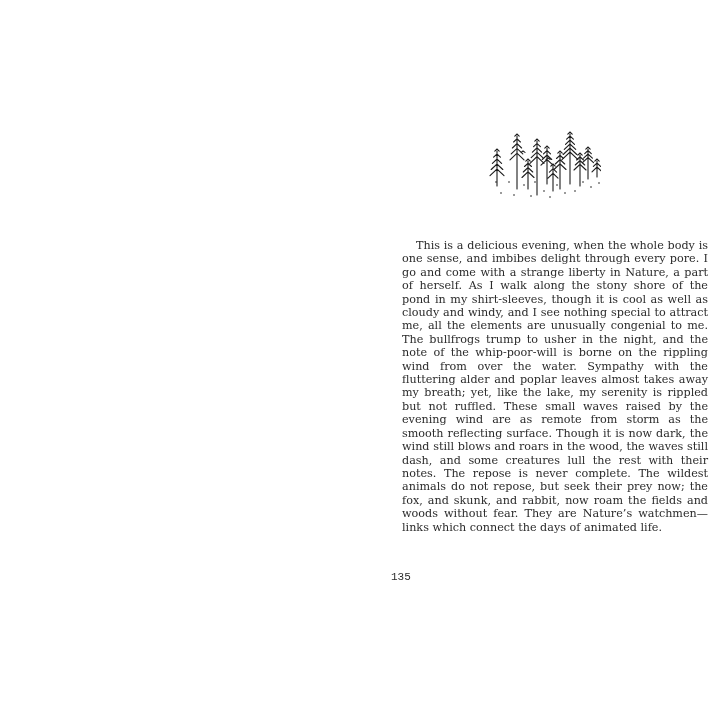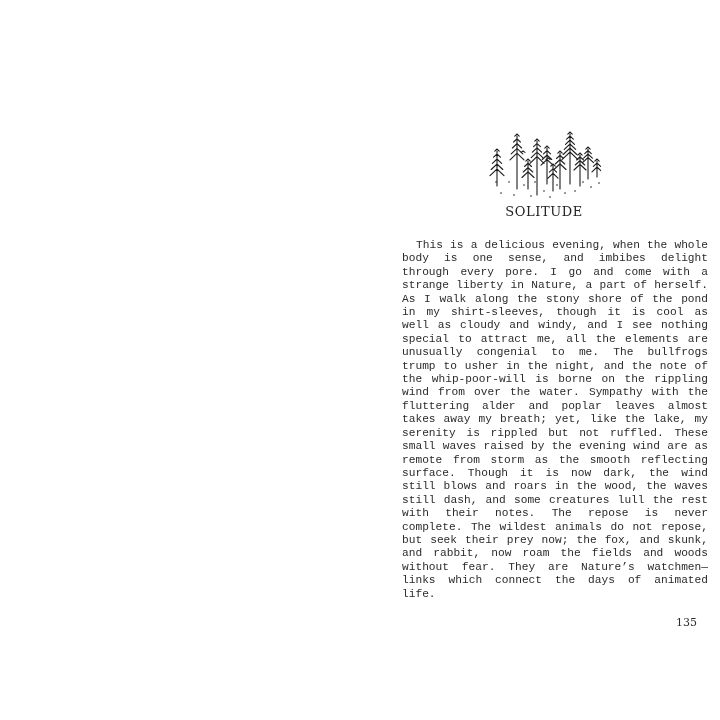--- a/index.html
+++ b/index.html
@@ -44,30 +44,30 @@
     width: 306px;
     text-align: justify;
     font-size: 11.2px;
     line-height: 13.4px;
     color: #2b2b2b;
   }
   .text-block p {
     margin: 0;
     padding: 0;
     text-indent: 14px;
-    font-family: Liberation Mono, monospace;
   }
   .page-number {
     position: absolute;
     left: 391px;
-    top: 616px;
+    top: 571px;
     width: 306px;
-    text-align: right;
+    text-align: left;
     font-size: 11px;
     color: #2b2b2b;
+    font-family: Liberation Mono, monospace;
   }
 </style>
 </head>
 <body>
 
 <div class="book-page">
 
   <div class="illustration">
     <svg id="forest" width="114" height="74" viewBox="0 0 114 74">
       <path id="forest-path" fill="none" stroke="#1d1d1d" stroke-width="1.1" stroke-linecap="round" d="M10 26 L10 61 M7.8 26.1 L10 24.0 L12.2 26.1 M6.6 32.2 L10 29.0 L13.4 32.2 M5.4 38.4 L10 34.0 L14.6 38.4 M4.2 44.5 L10 39.0 L15.8 44.5 M3.0 50.6 L10 44.0 L17.0 50.6 M30 11 L30 64 M27.8 11.1 L30 9.0 L32.2 11.1 M26.6 17.0 L30 13.8 L33.4 17.0 M25.4 23.0 L30 18.6 L34.6 23.0 M24.2 28.9 L30 23.4 L35.8 28.9 M23.0 34.9 L30 28.2 L37.0 34.9 M41 36 L41 64 M38.8 36.1 L41 34.0 L43.2 36.1 M37.5 41.5 L41 38.3 L44.5 41.5 M36.3 47.0 L41 42.5 L45.7 47.0 M35.0 52.5 L41 46.8 L47.0 52.5 M50 16 L50 70 M47.8 16.1 L50 14.0 L52.2 16.1 M46.6 21.6 L50 18.4 L53.4 21.6 M45.4 27.2 L50 22.8 L54.6 27.2 M44.2 32.7 L50 27.2 L55.8 32.7 M43.0 38.3 L50 31.6 L57.0 38.3 M60 23 L60 59 M57.8 23.1 L60 21.0 L62.2 23.1 M56.5 28.8 L60 25.5 L63.5 28.8 M55.3 34.5 L60 30.0 L64.7 34.5 M54.0 40.2 L60 34.5 L66.0 40.2 M66 41 L66 66 M63.8 41.1 L66 39.0 L68.2 41.1 M62.4 47.1 L66 43.7 L69.6 47.1 M61.0 53.1 L66 48.3 L71.0 53.1 M73 28 L73 64 M70.8 28.1 L73 26.0 L75.2 28.1 M69.5 33.5 L73 30.3 L76.5 33.5 M68.3 39.0 L73 34.5 L77.7 39.0 M67.0 44.5 L73 38.8 L79.0 44.5 M83 9 L83 59 M80.8 9.1 L83 7.0 L85.2 9.1 M79.6 14.2 L83 11.0 L86.4 14.2 M78.5 19.3 L83 15.0 L87.5 19.3 M77.3 24.4 L83 19.0 L88.7 24.4 M76.2 29.5 L83 23.0 L89.8 29.5 M75.0 34.6 L83 27.0 L91.0 34.6 M93 30 L93 61 M90.8 30.1 L93 28.0 L95.2 30.1 M89.5 35.0 L93 31.8 L96.5 35.0 M88.3 40.0 L93 35.5 L97.7 40.0 M87.0 45.0 L93 39.3 L99.0 45.0 M101 24 L101 54 M98.8 24.1 L101 22.0 L103.2 24.1 M97.7 28.6 L101 25.5 L104.3 28.6 M96.6 33.2 L101 29.0 L105.4 33.2 M95.5 37.7 L101 32.5 L106.5 37.7 M110 36 L110 52 M107.8 36.1 L110 34.0 L112.2 36.1 M106.4 41.4 L110 38.0 L113.6 41.4 M105.0 46.8 L110 42.0 L115.0 46.8 M34 27.4 L36 26 L38 27.4 M59 34.4 L61 33 L63 34.4 "></path>
@@ -84,21 +84,20 @@
           <circle cx="70" cy="60" r="0.8"></circle>
           <circle cx="78" cy="68" r="0.8"></circle>
           <circle cx="88" cy="66" r="0.8"></circle>
           <circle cx="96" cy="57" r="0.8"></circle>
           <circle cx="104" cy="62" r="0.8"></circle>
           <circle cx="112" cy="58" r="0.8"></circle>
         </g>
     </svg>
   </div>
 
-  <h1 class="chapter-title">SOLITUDE</h1>
 
   <div class="text-block">
     <p>This is a delicious evening, when the whole body is one sense, and imbibes delight through every pore. I go and come with a strange liberty in Nature, a part of herself. As I walk along the stony shore of the pond in my shirt-sleeves, though it is cool as well as cloudy and windy, and I see nothing special to attract me, all the elements are unusually congenial to me. The bullfrogs trump to usher in the night, and the note of the whip-poor-will is borne on the rippling wind from over the water. Sympathy with the fluttering alder and poplar leaves almost takes away my breath; yet, like the lake, my serenity is rippled but not ruffled. These small waves raised by the evening wind are as remote from storm as the smooth reflecting surface. Though it is now dark, the wind still blows and roars in the wood, the waves still dash, and some creatures lull the rest with their notes. The repose is never complete. The wildest animals do not repose, but seek their prey now; the fox, and skunk, and rabbit, now roam the fields and woods without fear. They are Nature’s watchmen—links which connect the days of animated life.</p>
   </div>
 
   <div class="page-number">135</div>
 
 </div>
 
 </body></html>

